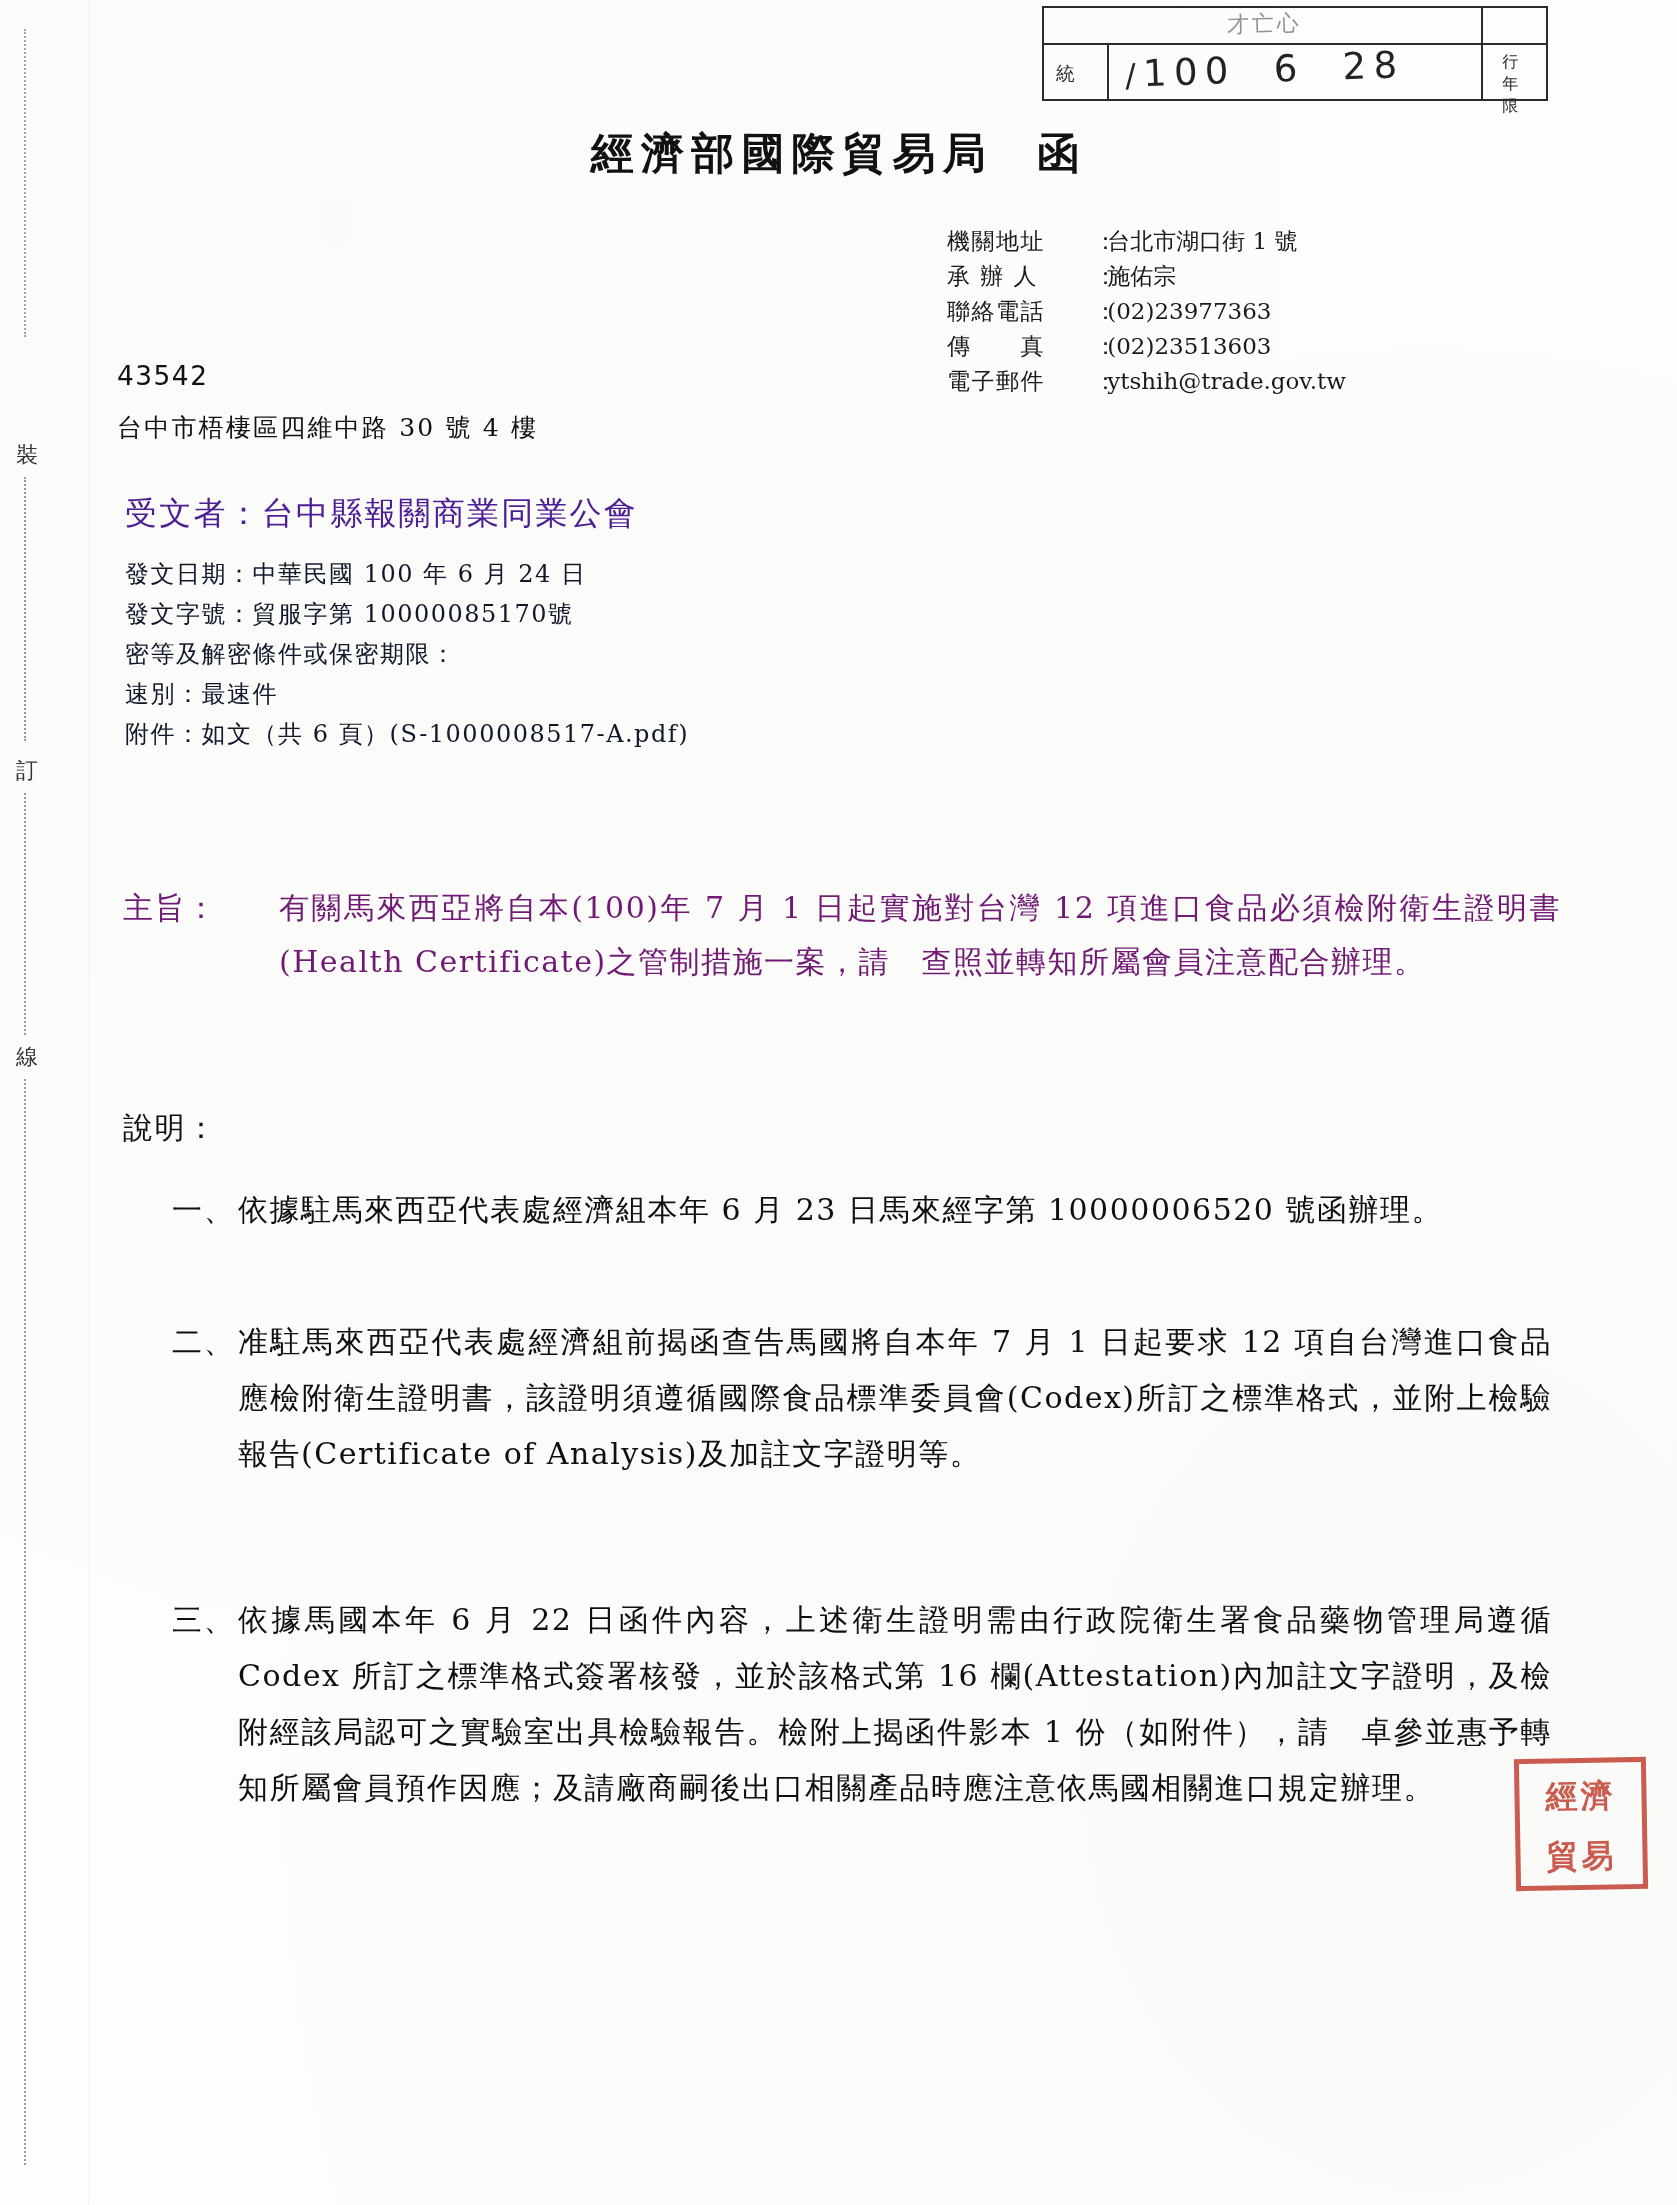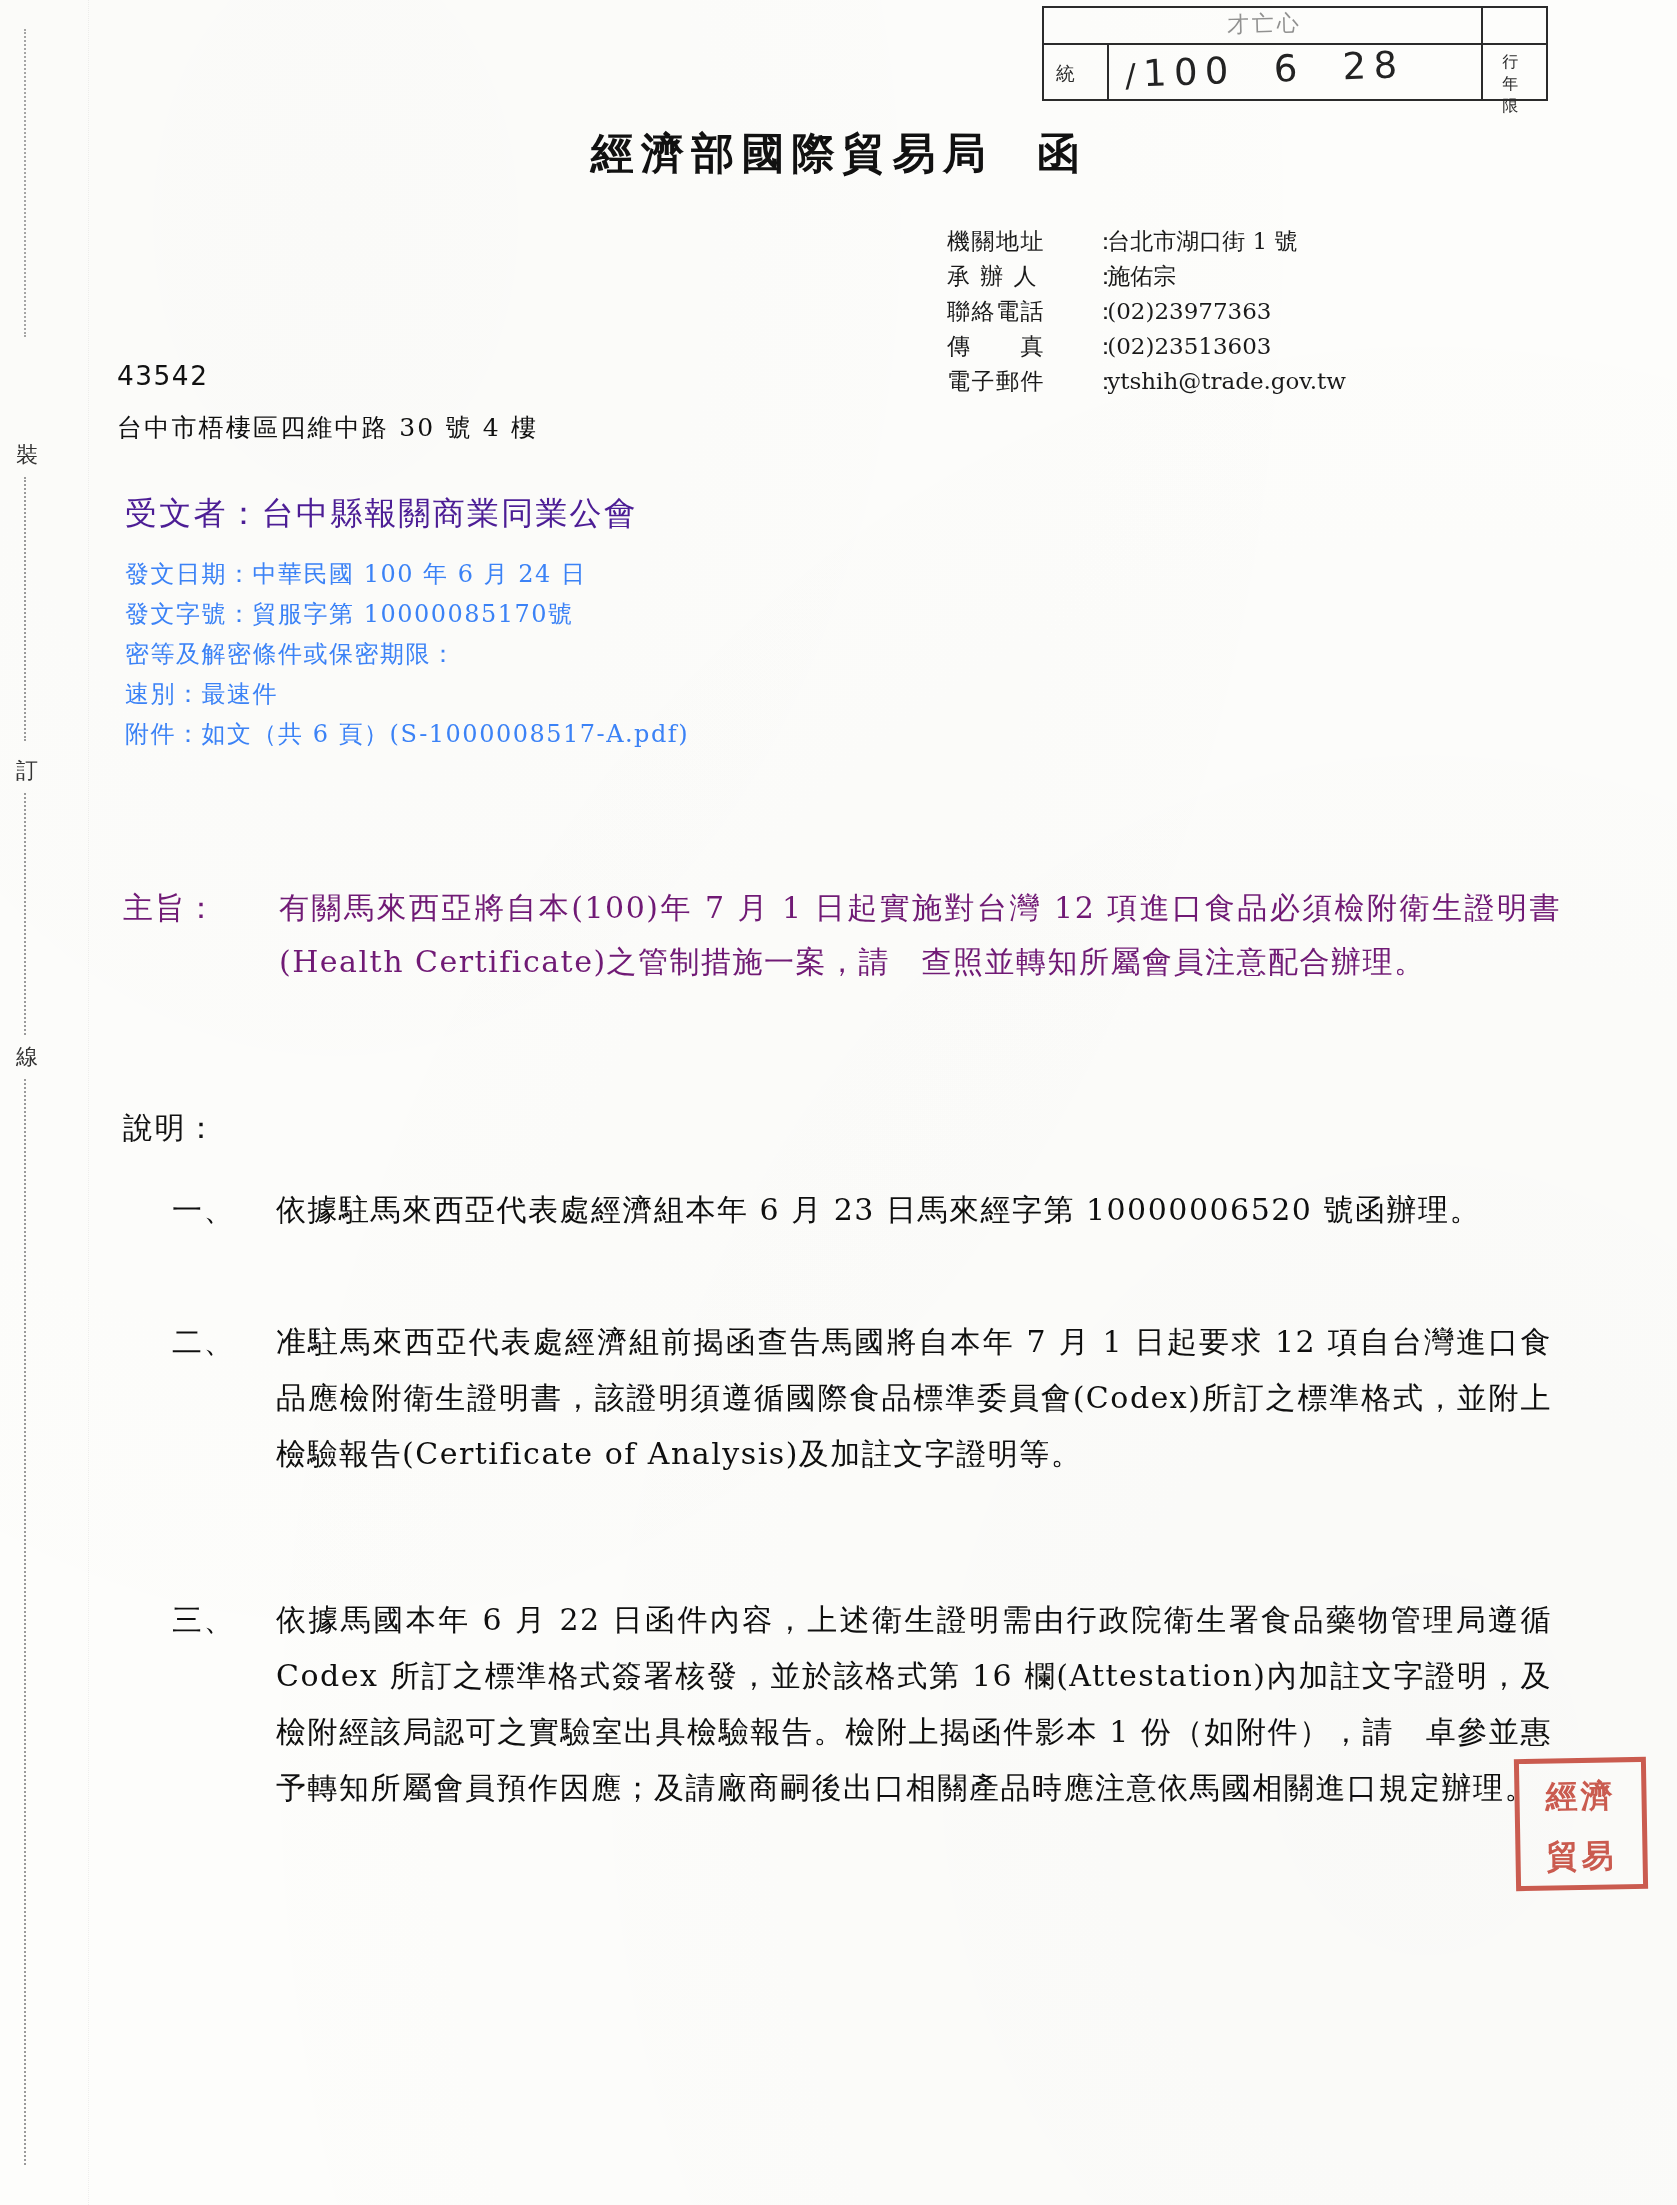--- a/index.html
+++ b/index.html
@@ -180,21 +180,21 @@
     letter-spacing: 2.2px;
     color: #4c1d95;
   }
   .meta {
     position: absolute;
     left: 125px;
     top: 554px;
     font-size: 24px;
     line-height: 40px;
     letter-spacing: 1.5px;
-    color: #3b82f6;
+    color: #0f172a;
   }
   .meta div { white-space: nowrap; }
 
   
   .section {
     position: absolute;
     font-size: 30px;
     line-height: 54px;
     letter-spacing: 1.5px;
     color: #701a75;
@@ -227,21 +227,21 @@
     letter-spacing: 1.5px;
     color: #0f0f0f;
   }
   .numbered .num {
     position: absolute;
     left: 0;
     top: 0;
     width: 82px;
   }
   .numbered .txt {
-    margin-left: 104px;
+    margin-left: 66px;
     text-align: justify;
   }
   .item-1 { top: 1182px; }
   .item-2 { top: 1314px; }
   .item-3 { top: 1592px; }
 
   
   .seal {
     position: absolute;
     right: 31px;

